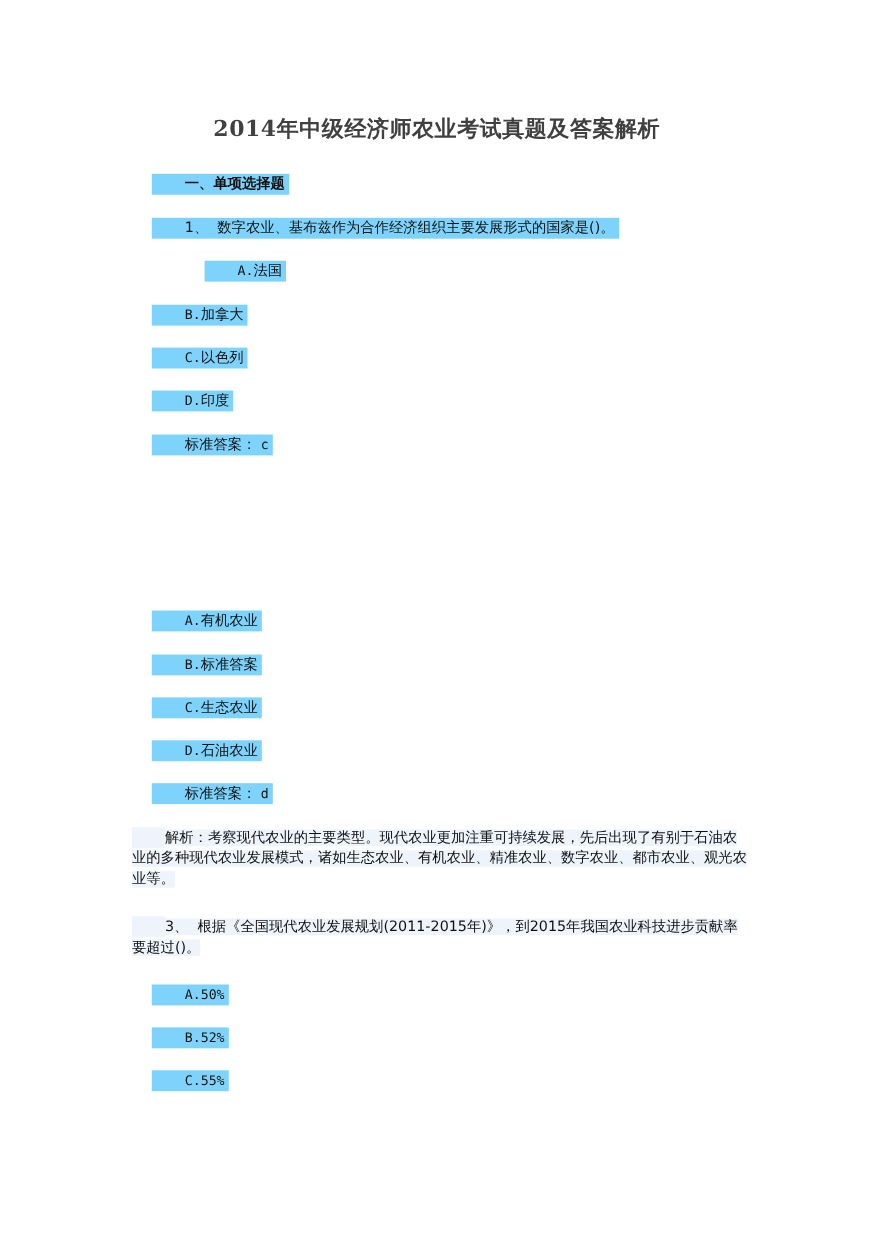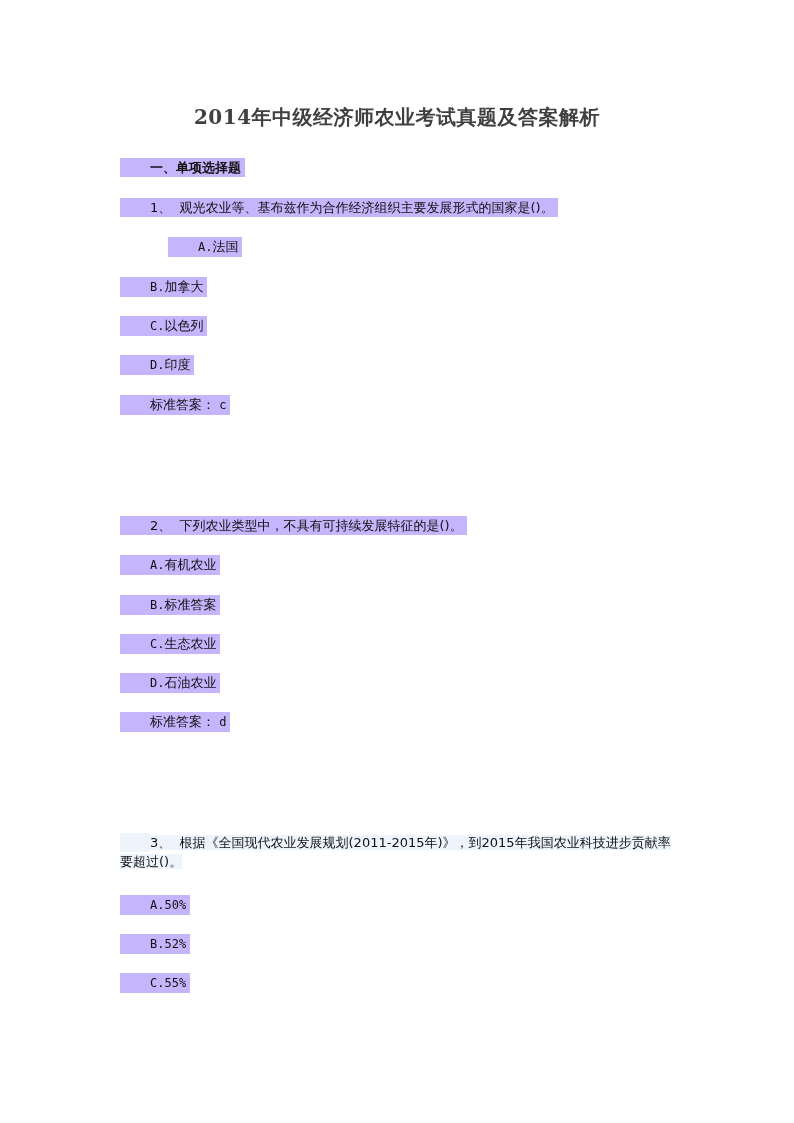--- a/index.html
+++ b/index.html
@@ -33,23 +33,24 @@
       color: #404040;
     }
     .line {
       position: absolute;
       left: 120px;
       font-size: 13px;
       line-height: 19px;
       white-space: nowrap;
     }
     .shade {
-      background: #c4b5fd;
+      background: #7dd3fc;
       padding: 0 4px 0 30px;
       display: inline-block;
+      margin-left: 18px;
     }
     .bold {
       font-weight: bold;
     }
     .para {
       position: absolute;
       left: 120px;
       width: 560px;
       font-size: 13px;
       line-height: 19px;
@@ -72,60 +73,60 @@
 
 <div class="page">
 
   <div class="title">2014年中级经济师农业考试真题及答案解析</div>
 
   <div class="line" style="top:158px;">
     <span class="shade bold">一、单项选择题</span>
   </div>
 
   <div class="line" style="top:198px;">
-    <span class="shade"><span>1、</span>&nbsp;&nbsp;<span>观光农业等、基布兹作为合作经济组织主要发展形式的国家是()。</span></span>
+    <span class="shade"><span>1、</span>&nbsp;&nbsp;<span>数字农业、基布兹作为合作经济组织主要发展形式的国家是()。</span></span>
   </div>
 
   <div class="line" style="top:237px;padding-left:48px;">
     <span class="shade"><span class="opt">A.</span><span class="opt-text">法国</span></span>
   </div>
   <div class="line" style="top:277px;">
     <span class="shade"><span class="opt">B.</span><span class="opt-text">加拿大</span></span>
   </div>
   <div class="line" style="top:316px;">
     <span class="shade"><span class="opt">C.</span><span class="opt-text">以色列</span></span>
   </div>
   <div class="line" style="top:355px;">
     <span class="shade"><span class="opt">D.</span><span class="opt-text">印度</span></span>
   </div>
   <div class="line" style="top:395px;">
     <span class="shade"><span>标准答案：</span>&nbsp;<span class="opt">c</span></span>
   </div>
 
 
-  <div class="line" style="top:516px;">
-    <span class="shade"><span>2、</span>&nbsp;&nbsp;<span>下列农业类型中，不具有可持续发展特征的是()。</span></span>
-  </div>
 
   <div class="line" style="top:555px;">
     <span class="shade"><span class="opt">A.</span><span class="opt-text">有机农业</span></span>
   </div>
   <div class="line" style="top:595px;">
     <span class="shade"><span class="opt">B.</span><span class="opt-text">标准答案</span></span>
   </div>
   <div class="line" style="top:634px;">
     <span class="shade"><span class="opt">C.</span><span class="opt-text">生态农业</span></span>
   </div>
   <div class="line" style="top:673px;">
     <span class="shade"><span class="opt">D.</span><span class="opt-text">石油农业</span></span>
   </div>
   <div class="line" style="top:712px;">
     <span class="shade"><span>标准答案：</span>&nbsp;<span class="opt">d</span></span>
   </div>
 
+  <div class="para" style="top:752px;">
+    <span class="indent">&nbsp;</span><span class="text">解析：考察现代农业的主要类型。现代农业更加注重可持续发展，先后出现了有别于石油农业的多种现代农业发展模式，诸如生态农业、有机农业、精准农业、数字农业、都市农业、观光农业等。</span>
+  </div>
 
   <div class="para" style="top:833px;">
     <span class="indent">&nbsp;</span><span class="text"><span>3、</span>&nbsp;&nbsp;<span>根据《全国现代农业发展规划(2011-2015年)》，到2015年我国农业科技进步贡献率要超过()。</span></span>
   </div>
 
   <div class="line" style="top:895px;">
     <span class="shade"><span class="opt">A.</span><span class="opt">50%</span></span>
   </div>
   <div class="line" style="top:934px;">
     <span class="shade"><span class="opt">B.</span><span class="opt">52%</span></span>

